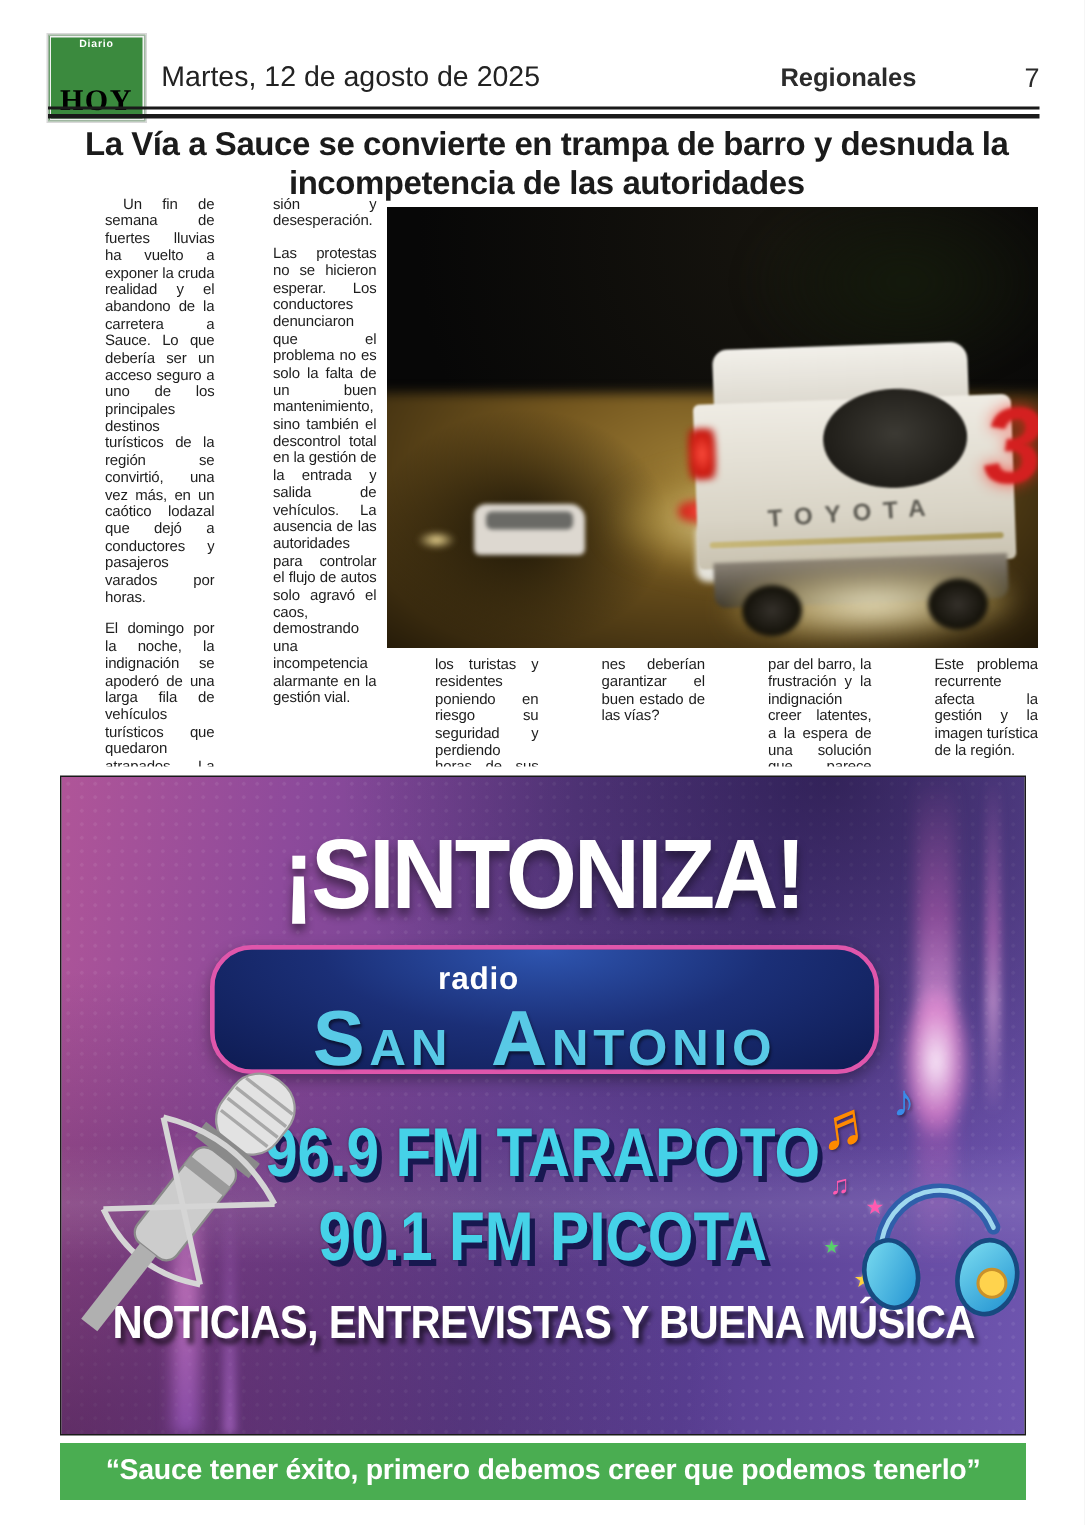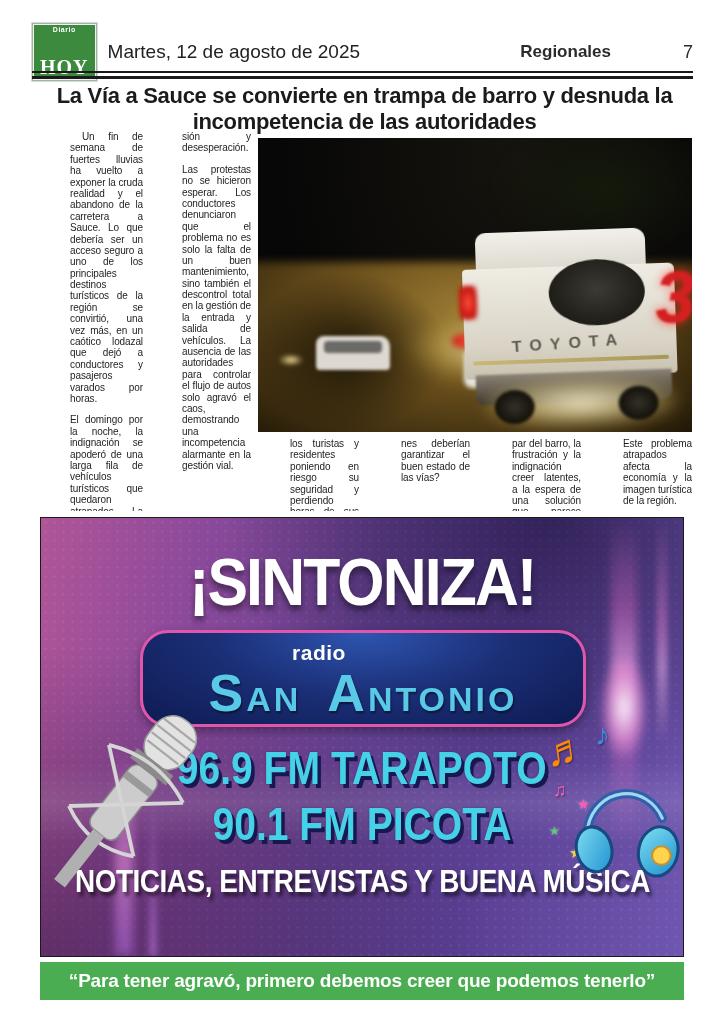--- a/index.html
+++ b/index.html
@@ -3,21 +3,21 @@
 <meta charset="utf-8">
 <style>
   * { box-sizing: border-box; margin: 0; padding: 0; }
   body { background: #e8e8e8; font-family: "Liberation Sans", sans-serif; }
   .page { position: relative; width: 723px; height: 1024px; background: #fff; overflow: hidden; }
 
   
   .header { position: absolute; left: 32px; right: 30px; top: 34px; height: 36px; display: flex; align-items: center; }
   .logo-box { background: #3b8a3e; border: 1px solid #9fb6a0; outline: 1px solid #d8d8d8; padding: 2px 7px 3px; text-align: center; line-height: 1; box-shadow: 0 0 0 1px #f2f2f2 inset; }
   .logo-top { color: #fff; font-size: 7px; font-weight: bold; letter-spacing: .5px; display: block; }
-  .logo-main { color: #ffffff; font-family: "Liberation Serif", serif; font-weight: bold; font-size: 20px; letter-spacing: 1px; display: block; margin-top: 24px; }
+  .logo-main { color: #000000; font-family: "Liberation Serif", serif; font-weight: bold; font-size: 20px; letter-spacing: 1px; display: block; margin-top: 24px; }
   .date { margin-left: 11px; font-size: 19px; color: #222; }
   .section { margin-left: auto; font-size: 17px; font-weight: bold; color: #2b2b2b; }
   .pagenum { margin-left: 72px; font-size: 18px; color: #2b2b2b; }
   .rule-thin { position: absolute; left: 32px; right: 30px; top: 71px; border-top: 2px solid #1a1a1a; }
   .rule-thick { position: absolute; left: 32px; right: 30px; top: 76px; border-top: 3px solid #1a1a1a; }
 
   
   .headline { position: absolute; left: 36px; right: 30px; top: 83px; text-align: center; font-size: 22px; font-weight: bold; color: #1b1b1b; line-height: 1.16; letter-spacing: -0.3px; }
 
   
@@ -65,21 +65,21 @@
   .ad-vignette { position: absolute; inset: 0; background: radial-gradient(ellipse at 80% 0%, rgba(10,5,30,.5), transparent 45%), radial-gradient(ellipse at 0% 100%, rgba(20,5,40,.45), transparent 50%); }
   .ad-band { position: absolute; left: 0; right: 0; top: 245px; height: 80px; background: linear-gradient(to bottom, transparent, rgba(255,255,255,0.10) 50%, transparent); }
   .streak1 { position: absolute; right: 46px; top: 0; width: 26px; height: 330px; background: linear-gradient(to bottom, transparent, rgba(255,120,210,.35) 28%, rgba(255,170,235,.6) 45%, rgba(255,120,210,.3) 62%, transparent); filter: blur(5px); }
   .streak2 { position: absolute; right: 16px; top: 0; width: 10px; height: 300px; background: linear-gradient(to bottom, transparent, rgba(255,140,220,.4) 35%, rgba(255,190,240,.5) 50%, transparent 75%); filter: blur(3px); }
   .flare { position: absolute; right: 36px; top: 140px; width: 46px; height: 100px; background: radial-gradient(ellipse, rgba(255,245,255,.95), rgba(255,150,220,.5) 50%, transparent 75%); filter: blur(4px); }
   .streakL { position: absolute; left: 74px; bottom: 0; width: 18px; height: 240px; background: linear-gradient(to top, rgba(200,120,255,.4), rgba(255,160,240,.5) 40%, transparent 85%); filter: blur(5px); }
   .streakL2 { position: absolute; left: 108px; bottom: 0; width: 8px; height: 200px; background: linear-gradient(to top, rgba(220,140,255,.45), transparent 80%); filter: blur(3px); }
 
   .tune-in { position: absolute; left: 0; right: 0; top: 26px; }
   .tune-in span { display: inline-block; transform: scaleX(.92); font-size: 66px; font-weight: bold; color: #fff; letter-spacing: -2px; text-shadow: 0 5px 7px rgba(0,0,0,.45); }
-  .station-box { position: absolute; left: 99px; top: 112px; width: 446px; height: 97px; border-radius: 28px; border: 3px solid #df56ab;
+  .station-box { position: absolute; left: 99px; top: 112px; width: 446px; height: 86px; border-radius: 28px; border: 3px solid #df56ab;
                  background: radial-gradient(ellipse at 50% 0%, #2e55b0 0%, #1b2f77 48%, #0e1b52 100%); box-shadow: 0 4px 10px rgba(0,0,0,.35); }
   .radio-label { position: absolute; left: 40%; top: 8px; transform: translateX(-50%); font-size: 21px; font-weight: bold; color: #fff; letter-spacing: .5px; }
   .station-name { position: absolute; left: 0; right: 0; top: 30px; display: flex; justify-content: center; gap: 26px; align-items: flex-end; }
   .station-word { display: inline-block; text-transform: uppercase; font-size: 34px; font-weight: bold; color: #58c9e6; letter-spacing: 3px; text-shadow: 1px 2px 2px rgba(0,0,0,.5); }
   .station-word::first-letter { font-size: 52px; }
   .freqs { position: absolute; left: 0; right: 0; top: 222px; line-height: 1.22; text-align: center; }
   .freq { display: inline-block; transform: scaleX(.85); font-size: 46px; font-weight: bold; color: #45d2e8; letter-spacing: 0; text-shadow: 4px 4px 0 #181850, 0 0 2px rgba(0,0,0,.4); }
   .tagline { position: absolute; left: 0; right: 0; top: 346px; }
   .tagline span { display: inline-block; transform: scaleX(.9); font-size: 31px; font-weight: bold; color: #fff; letter-spacing: -0.5px; text-shadow: 3px 4px 4px rgba(0,0,0,.6); }
 
@@ -164,21 +164,21 @@
         <div>
           <p class="body">los turistas y residentes poniendo en riesgo su seguridad y perdiendo horas de sus vidas por la ineficacia de quie-</p>
         </div>
         <div>
           <p class="body">nes deberían garantizar el buen estado de las vías?</p>
         </div>
         <div>
           <p class="body">par del barro, la frustración y la indignación creer latentes, a la espera de una solución que parece nunca llegar.</p>
         </div>
         <div>
-          <p class="body">Este problema atrapados afecta la economía y la imagen turística de la región.</p>
+          <p class="body">Este problema recurrente afecta la gestión y la imagen turística de la región.</p>
         </div>
       </div>
     </div>
   </div>
 
   <div class="ad">
     <div class="ad-dots"></div>
     <div class="ad-vignette"></div>
     <div class="ad-band"></div>
     <div class="streak1"></div>
@@ -249,16 +249,16 @@
         <path d="M28,78 A38,40 0 0 1 100,70" fill="none" stroke="#2f5faa" stroke-width="9" stroke-linecap="round"></path>
         <path d="M28,78 A38,40 0 0 1 100,70" fill="none" stroke="#9fd8ee" stroke-width="3" stroke-linecap="round"></path>
         <ellipse cx="34" cy="100" rx="17" ry="22" fill="url(#hp)" stroke="#174a80" stroke-width="3" transform="rotate(-14 34 100)"></ellipse>
         <ellipse cx="96" cy="102" rx="19" ry="24" fill="url(#hp)" stroke="#174a80" stroke-width="3" transform="rotate(12 96 102)"></ellipse>
         <circle cx="99" cy="106" r="9" fill="#ffd34d" stroke="#c9912a" stroke-width="2"></circle>
       </svg>
     </div>
   </div>
 
   <div class="quote-bar">
-    <span>“Para tener agravó, primero debemos creer que podemos tenerlo”</span>
+    <span>“Sauce tener éxito, primero debemos creer que podemos tenerlo”</span>
   </div>
 
 </div>
 
 </body></html>

